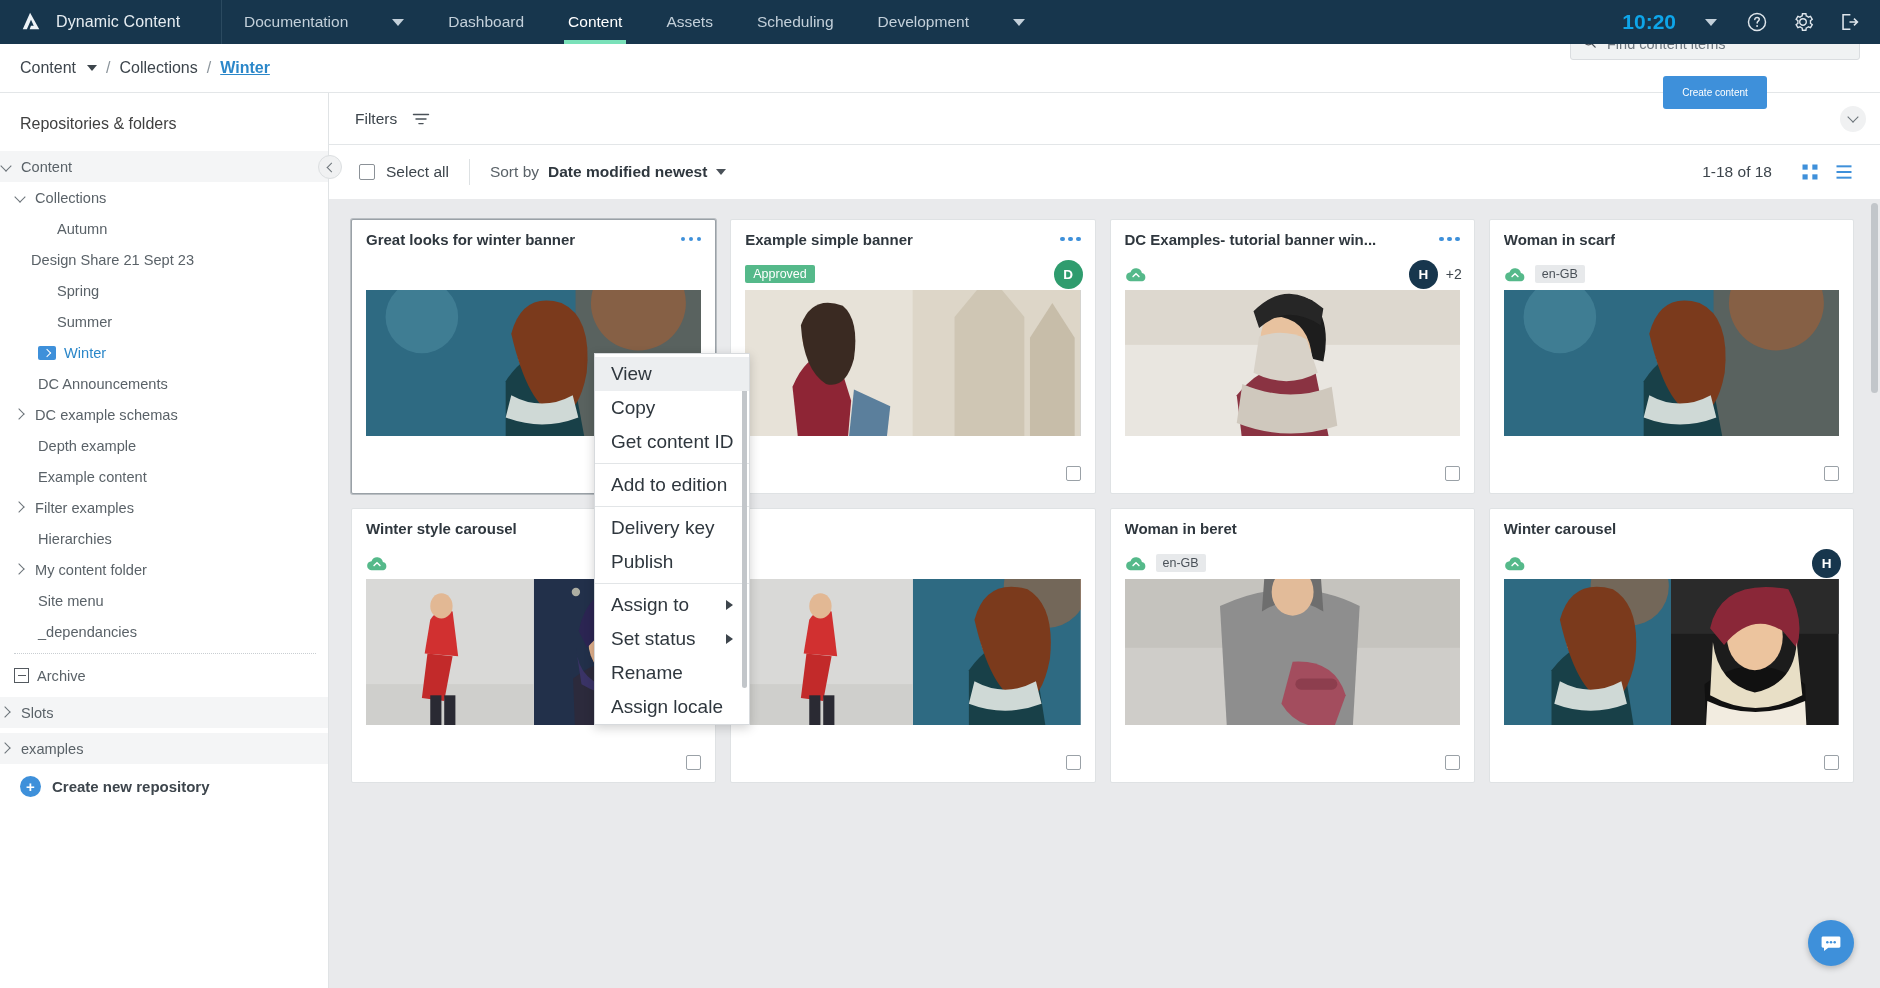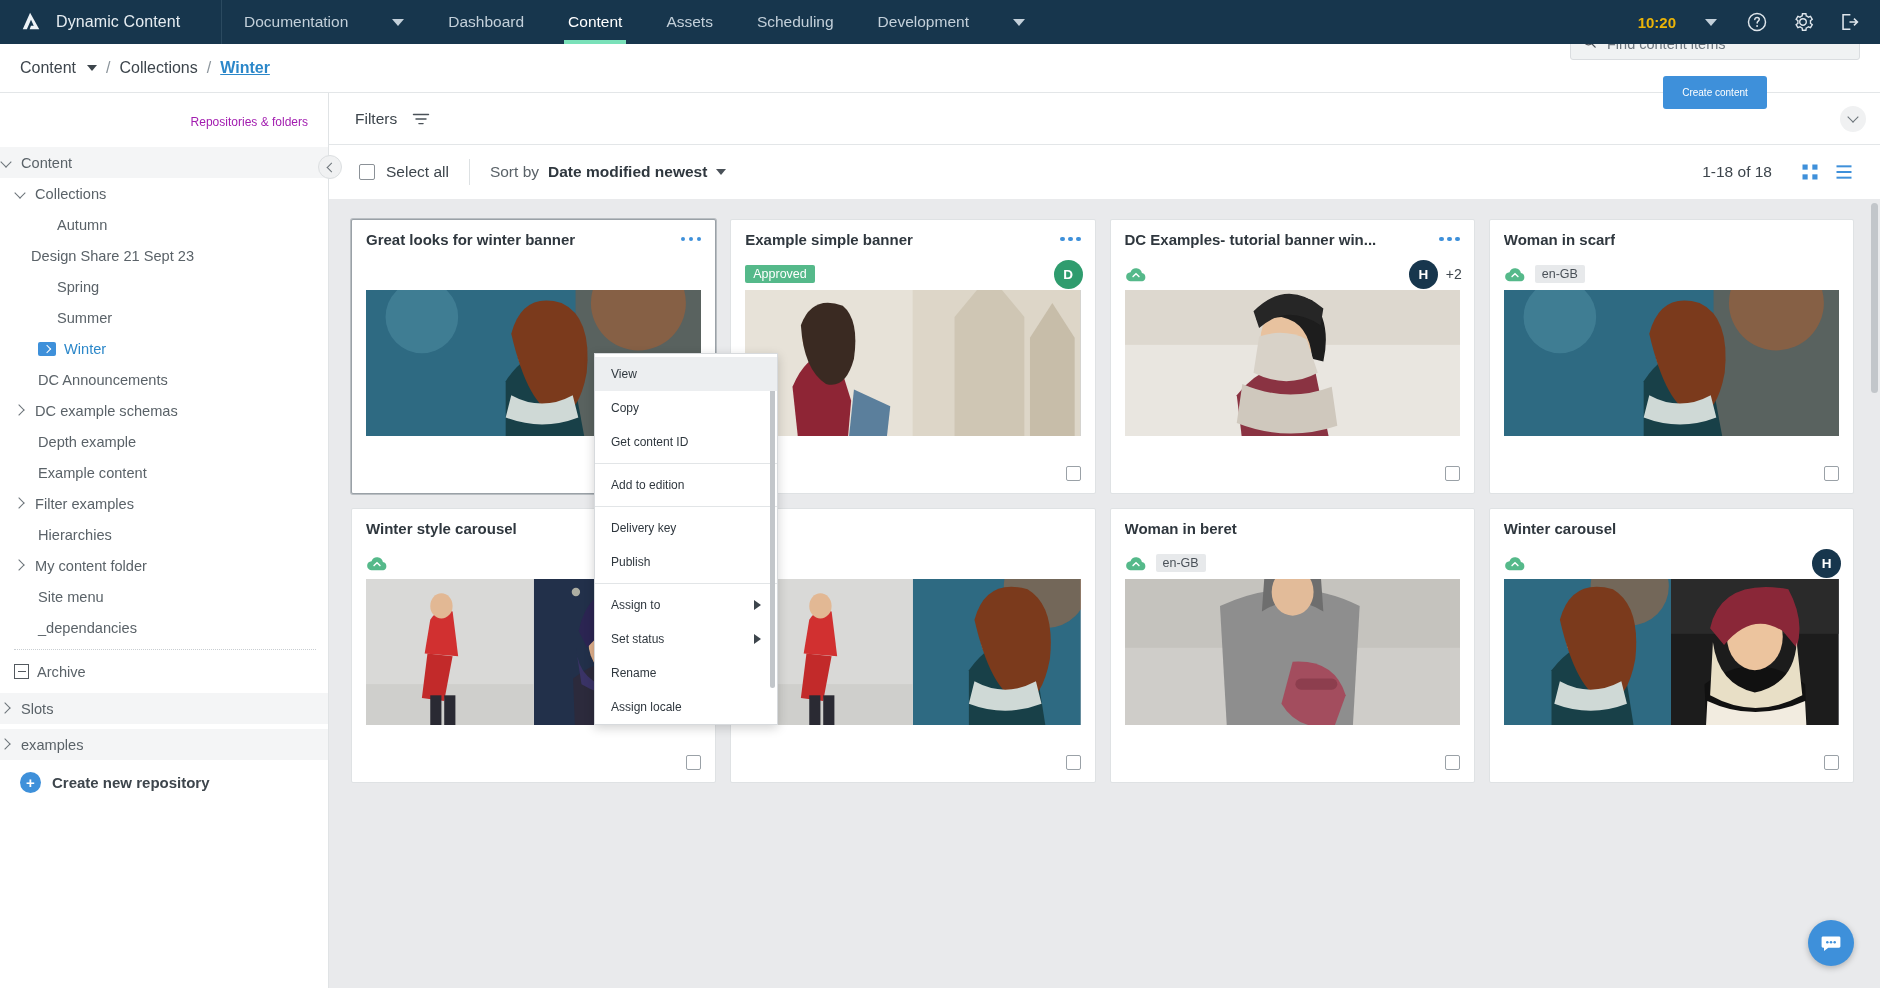--- a/index.html
+++ b/index.html
@@ -38,21 +38,21 @@
     display: flex; align-items: center; padding: 0 22px; cursor: pointer;
   }
   .caret-dn {
     width: 0; height: 0; border-left: 6px solid transparent;
     border-right: 6px solid transparent; border-top: 7px solid #c3d0da;
   }
   .topnav-right {
     margin-left: auto; display: flex; align-items: center;
     gap: 0; padding-right: 8px;
   }
-  .clock { font-size: 15px; color: #eab308; font-weight: bold; padding: 0 12px; }
+  .clock { font-size: 21px; color: #0ea5e9; font-weight: bold; padding: 0 12px; }
   .tn-icon {
     width: 46px; height: 44px; display: flex; align-items: center;
     justify-content: center; cursor: pointer;
   }
 
   
   .crumbbar {
     height: 49px; background: #fff; display: flex; align-items: center;
     padding: 0 20px; border-bottom: 1px solid #e3e6e8; position: relative; z-index: 50;
   }
@@ -82,21 +82,21 @@
   }
 
   
   .body { display: flex; height: calc(988px - 44px - 49px); position: relative; }
 
   
   .sidebar {
     width: 329px; min-width: 329px; background: #fff; border-right: 1px solid #e0e3e5;
     display: flex; flex-direction: column; position: relative;
   }
-  .sidebar-title { padding: 22px 20px 18px; font-size: 12px; color: #a21caf; text-align: right; }
+  .sidebar-title { padding: 22px 20px 18px; font-size: 16px; color: #404040; }
   .tree { flex: 1; overflow: hidden; font-size: 14.6px; }
   .tree-row {
     display: flex; align-items: center; height: 31px; gap: 8px;
     padding-right: 10px; cursor: pointer; color: #5a6268; white-space: nowrap;
   }
   .tree-row.shaded { background: #f4f5f6; }
   .tree-row.selected > .tree-label { color: #2b87c9; }
   .chev {
     width: 13px; height: 13px; flex: 0 0 13px; position: relative;
   }
@@ -232,23 +232,23 @@
   }
   .thumb .half { flex: 1 1 50%; height: 100%; position: relative; overflow: hidden; }
   .card-foot { flex: 1; display: flex; align-items: flex-end; justify-content: flex-end; padding: 0 14px 12px; }
   .card-check {
     width: 15px; height: 15px; border: 1.5px solid #9aa1a7; border-radius: 2px;
     background: #fff; cursor: pointer;
   }
 
   
   .ctxmenu {
-    position: absolute; left: 594px; top: 260px; width: 184px; background: #fff;
+    position: absolute; left: 594px; top: 260px; width: 156px; background: #fff;
     border: 1px solid #d7dadd; box-shadow: 0 3px 10px rgba(0,0,0,.18);
-    z-index: 70; padding: 3px 0 0; font-size: 12px; color: #2f373e;
+    z-index: 70; padding: 3px 0 0; font-size: 19px; color: #2f373e;
   }
   .ctx-item {
     height: 34px; display: flex; align-items: center; padding: 0 16px;
     cursor: pointer; white-space: nowrap; position: relative;
   }
   .ctx-item.hover { background: #eceef0; }
   .ctx-item .sub-arrow {
     margin-left: auto; width: 0; height: 0; border-top: 5px solid transparent;
     border-bottom: 5px solid transparent; border-left: 7px solid #3d454c;
   }

